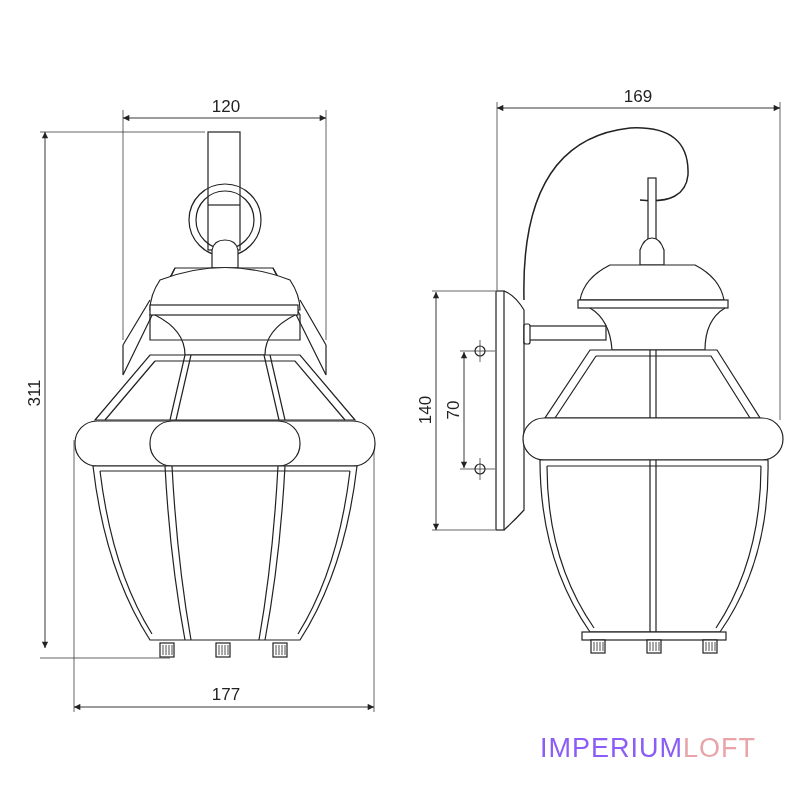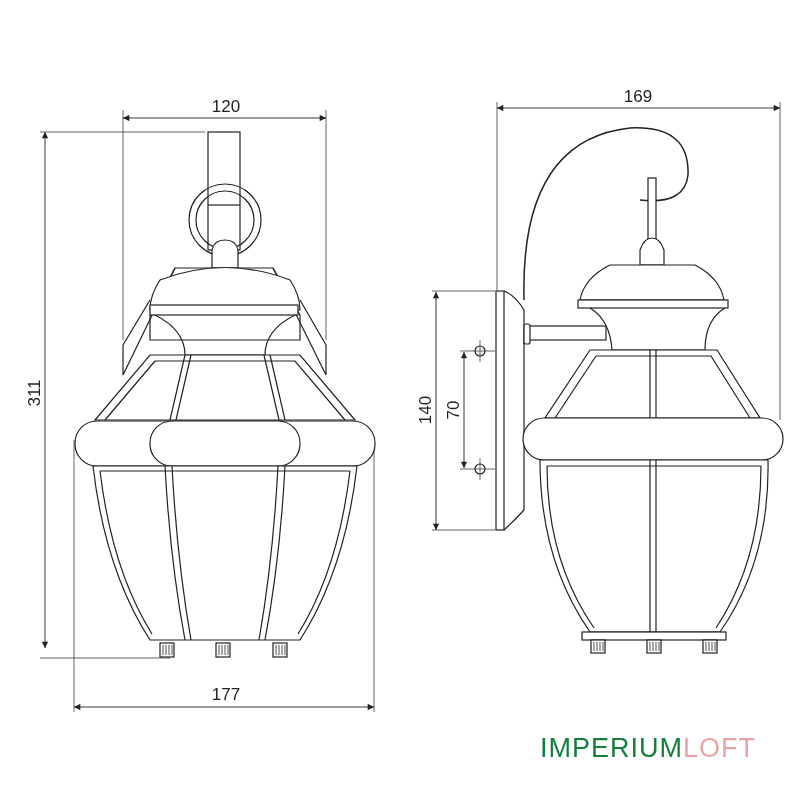--- a/index.html
+++ b/index.html
@@ -1,20 +1,20 @@
 <!DOCTYPE html>
 <html><head>
 <meta charset="utf-8">
 <style>
   html, body { margin:0; padding:0; background:#ffffff; }
   .canvas { position:relative; width:800px; height:800px; background:#fff; overflow:hidden; }
   svg { position:absolute; left:0; top:0; }
   .dim { font-family:"Liberation Sans", sans-serif; font-size:17px; fill:#222; }
   .brand { position:absolute; left:540px; top:733px; font-family:"Liberation Sans", sans-serif; font-size:27px; letter-spacing:1px; font-weight:300; }
-  .brand .a { color:#15803d; }
+  .brand .a { color:#8b5cf6; }
   .brand .b { color:#e8a4a8;margin-top:10px; }
 </style>
 </head>
 <body>
 
 <div class="canvas">
 <svg width="800" height="800" viewBox="0 0 800 800" fill="none" stroke="#222" stroke-width="1.2">
   <defs>
     <marker id="arr" viewBox="0 0 10 10" refX="10" refY="5" markerWidth="9" markerHeight="7" orient="auto-start-reverse">
       <path d="M0,0 L10,5 L0,10 z" fill="#222" stroke="none"></path>

